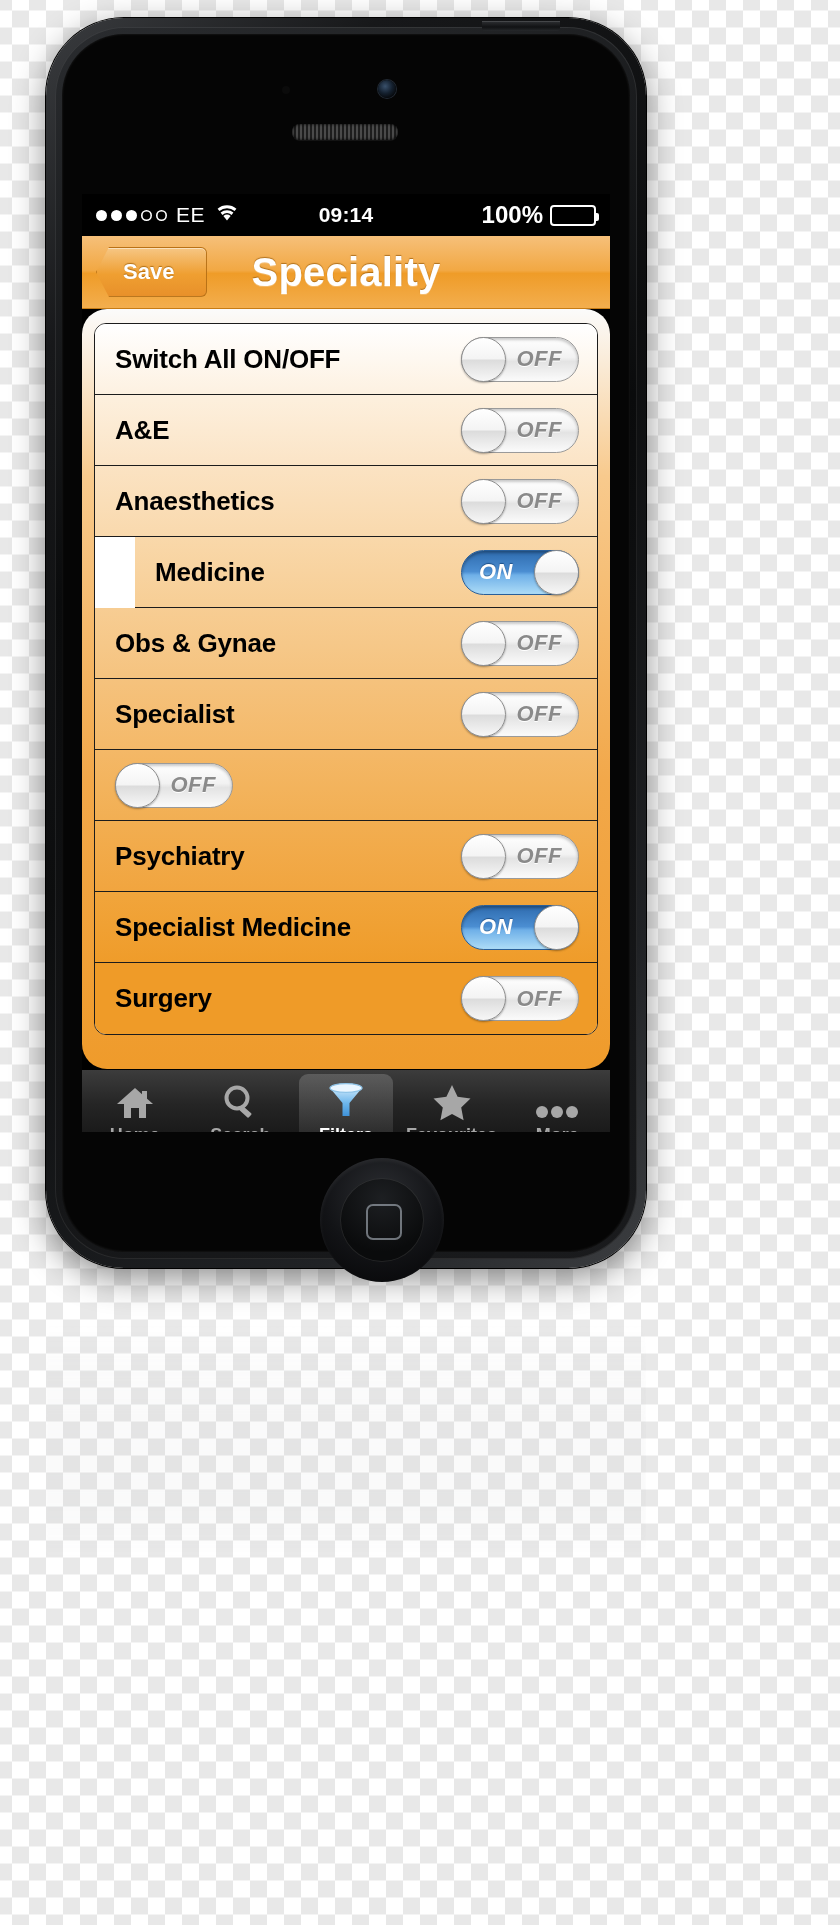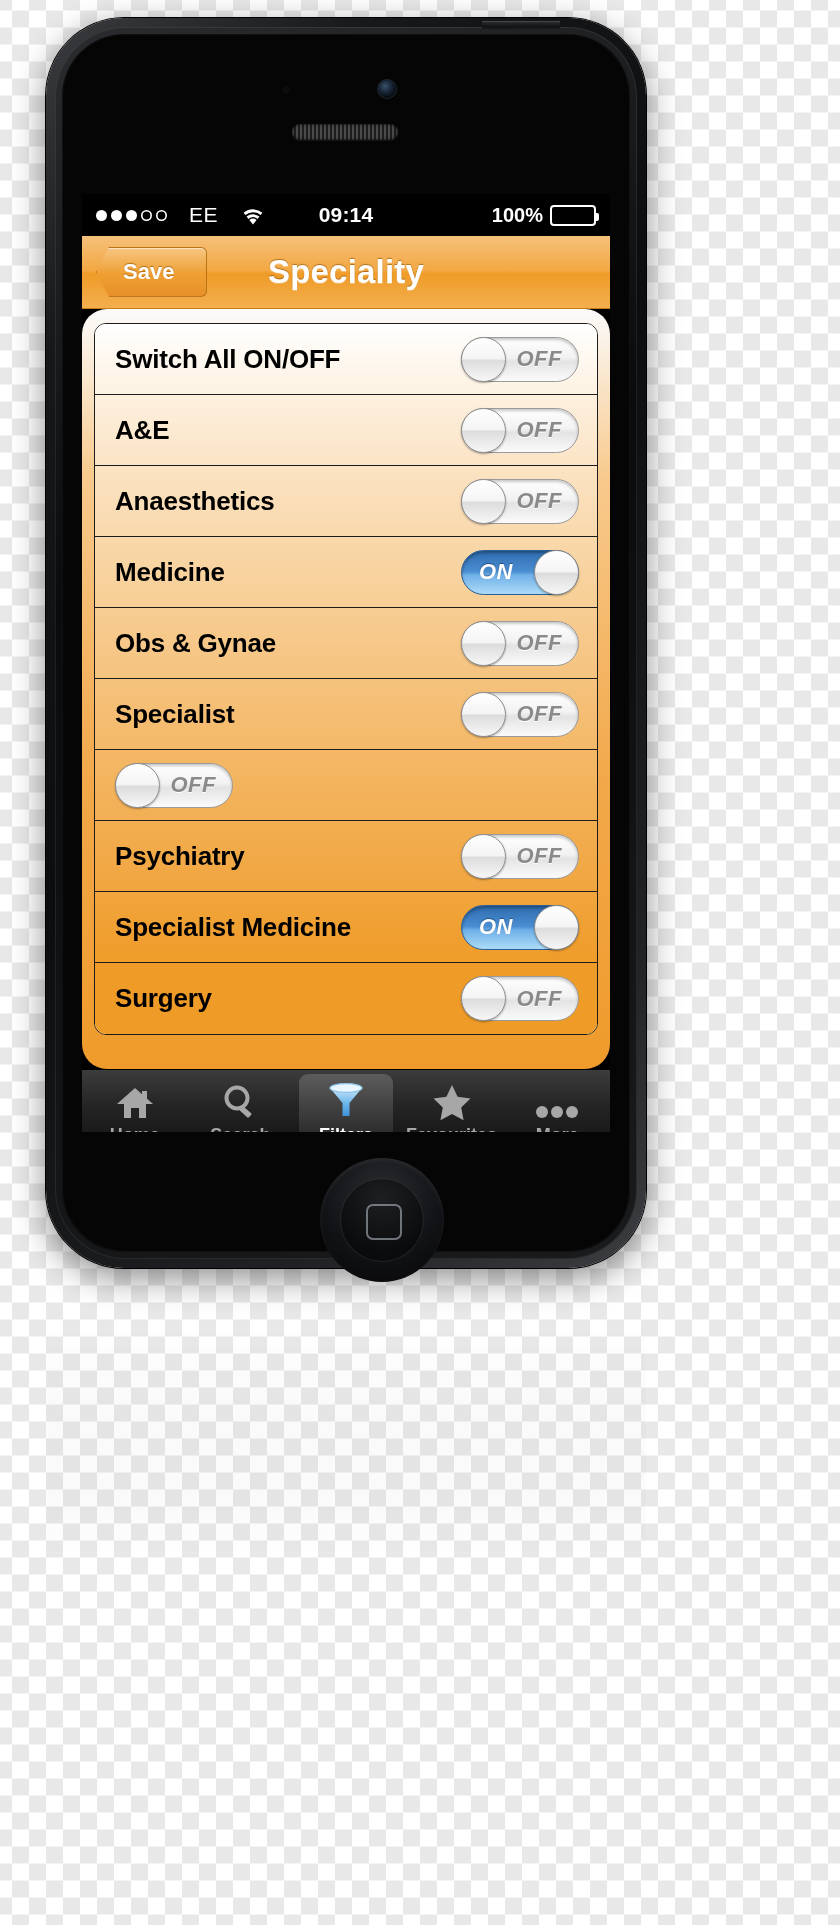--- a/index.html
+++ b/index.html
@@ -128,36 +128,36 @@
     position: relative;
     height: 42px;
     background: #000;
     color: #fff;
     display: flex;
     align-items: center;
     padding: 0 14px;
     font-size: 21px;
     font-weight: bold;
   }
-  .sb-left { display: flex; align-items: center; gap: 22px; }
+  .sb-left { display: flex; gap: 9px; }
   .dots { display: flex; gap: 4px; align-items: center; }
   .dot { width: 11px; height: 11px; border-radius: 50%; }
   .dot.on  { background: #fff; }
   .dot.off { background: transparent; box-shadow: inset 0 0 0 1.6px #fff; }
   .carrier { font-size: 21px; letter-spacing: .5px; font-weight: normal; }
   .wifi { width: 22px; height: 17px; position: relative; margin-left: 2px; }
   .sb-center {
     position: absolute; left: 0; right: 0; text-align: center;
     font-size: 21px; font-weight: bold; letter-spacing: .2px;
   }
   .sb-right {
     margin-left: auto; display: flex; align-items: center; gap: 7px;
     position: relative; z-index: 2;
   }
-  .batt-pct { font-size: 20px; font-weight: bold; }
+  .batt-pct { font-size: 24px; font-weight: bold; }
   .batt {
     width: 46px; height: 21px;
     border: 2px solid #fff;
     border-radius: 4px;
     position: relative;
     padding: 2px;
     box-sizing: border-box;
   }
   .batt-fill { height: 100%; background: #fff; border-radius: 1px; }
   .batt-nub {
@@ -169,21 +169,21 @@
   .navbar {
     position: relative;
     height: 72px;
     background: linear-gradient(180deg,#f6c07a 0%, #f2a843 48%, #ef9c28 52%, #f3ae4e 100%);
     border-bottom: 1px solid #c77c15;
     display: flex;
     align-items: center;
   }
   .navtitle {
     position: absolute; left: 0; right: 0; text-align: center;
-    font-size: 33px; font-weight: bold; color: #fff;
+    font-size: 40px; font-weight: bold; color: #fff;
     text-shadow: 0 -1px 1px rgba(140,80,0,.65), 0 1px 0 rgba(255,255,255,.25);
     letter-spacing: .2px;
   }
   .backbtn {
     position: relative;
     margin-left: 14px;
     height: 48px;
     display: flex; align-items: center;
     padding: 0 32px 0 26px;
     color: #fff;
@@ -383,21 +383,21 @@
                 <span class="knob"></span>
               </div>
             </div>
             <div class="row" style="background: linear-gradient(rgb(251, 227, 195) 0%, rgb(249, 217, 173) 100%);">
               <div class="row-label">Anaesthetics</div>
               <div class="sw off">
                 <span class="txt">OFF</span>
                 <span class="knob"></span>
               </div>
             </div>
-            <div class="row" style="background: linear-gradient(rgb(249, 216, 170) 0%, rgb(247, 206, 149) 100%);">
+            <div class="row" style="background: linear-gradient(rgb(249, 216, 170) 0%, rgb(247, 206, 149) 100%); margin-left: 40px;">
               <div class="row-label">Medicine</div>
               <div class="sw on">
                 <span class="txt">ON</span>
                 <span class="knob"></span>
               </div>
             </div>
             <div class="row" style="background: linear-gradient(rgb(247, 205, 147) 0%, rgb(245, 195, 127) 100%);">
               <div class="row-label">Obs &amp; Gynae</div>
               <div class="sw off">
                 <span class="txt">OFF</span>

